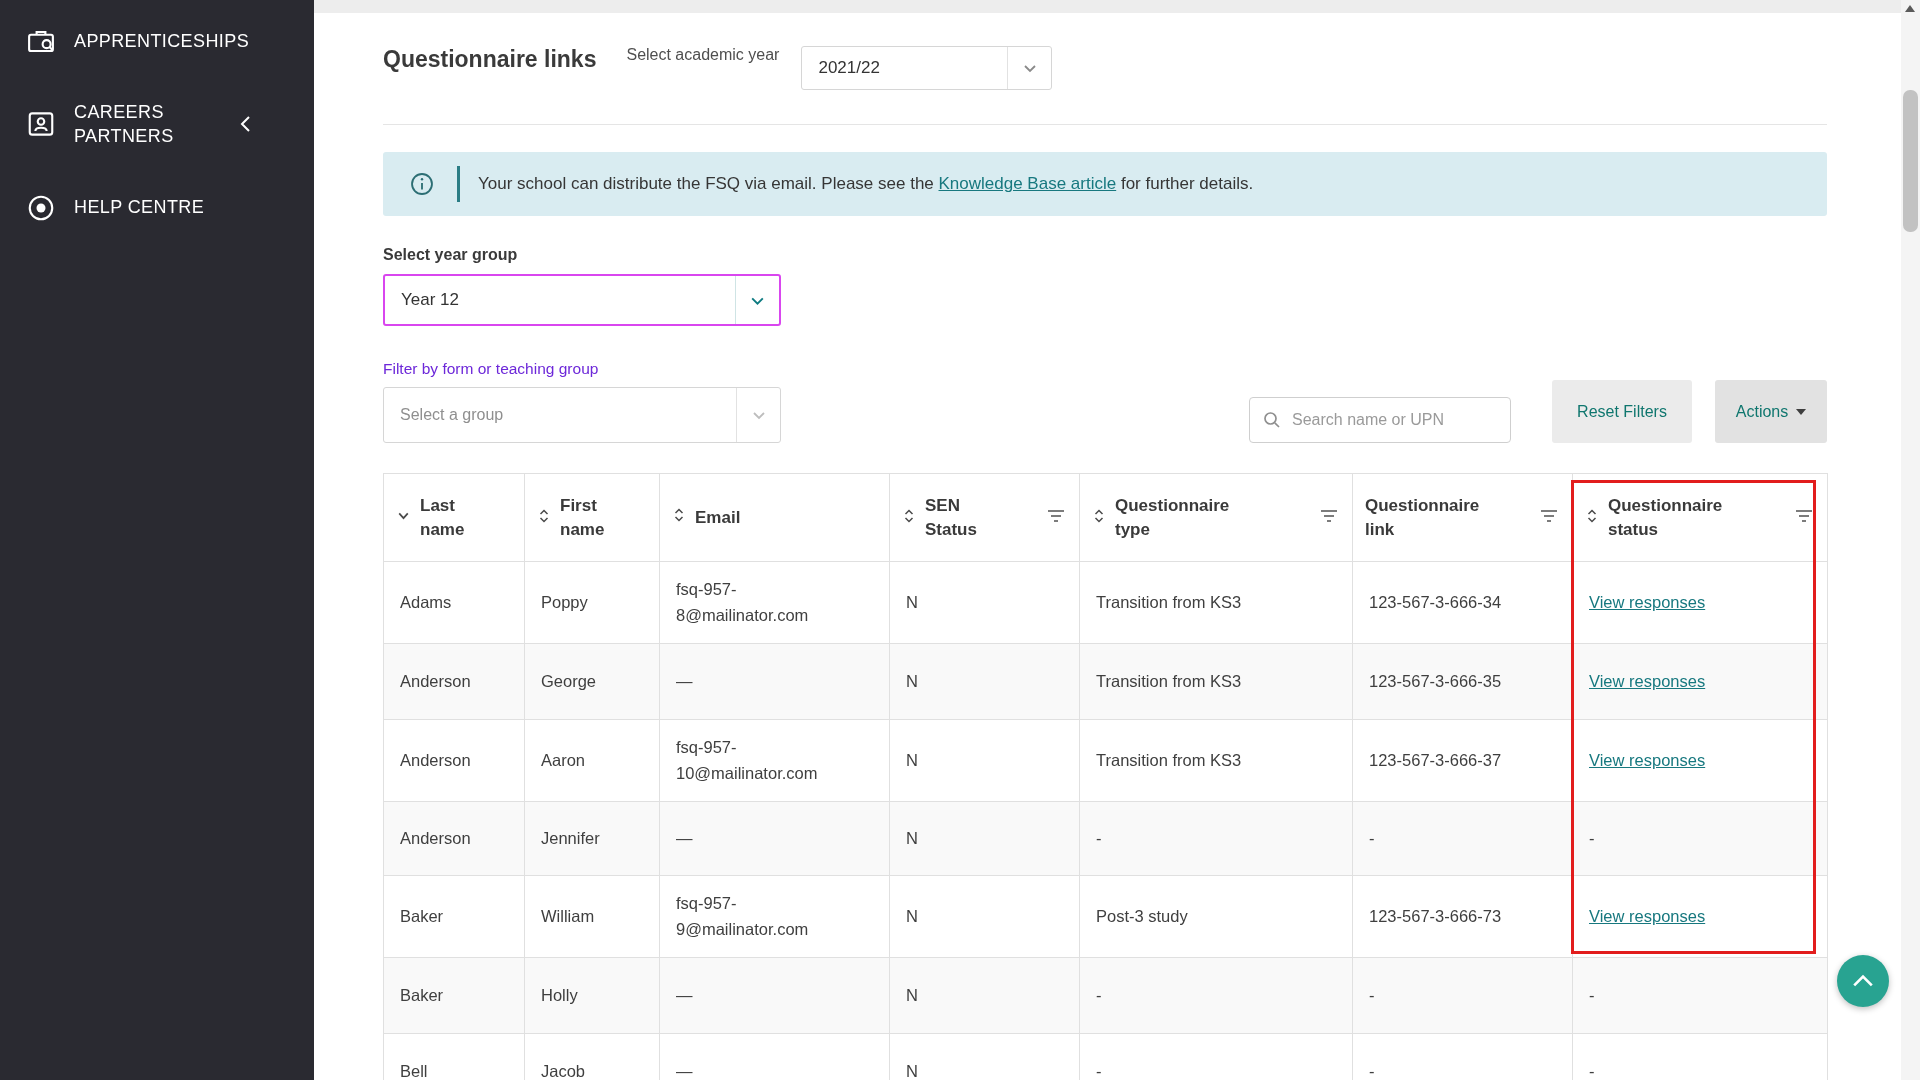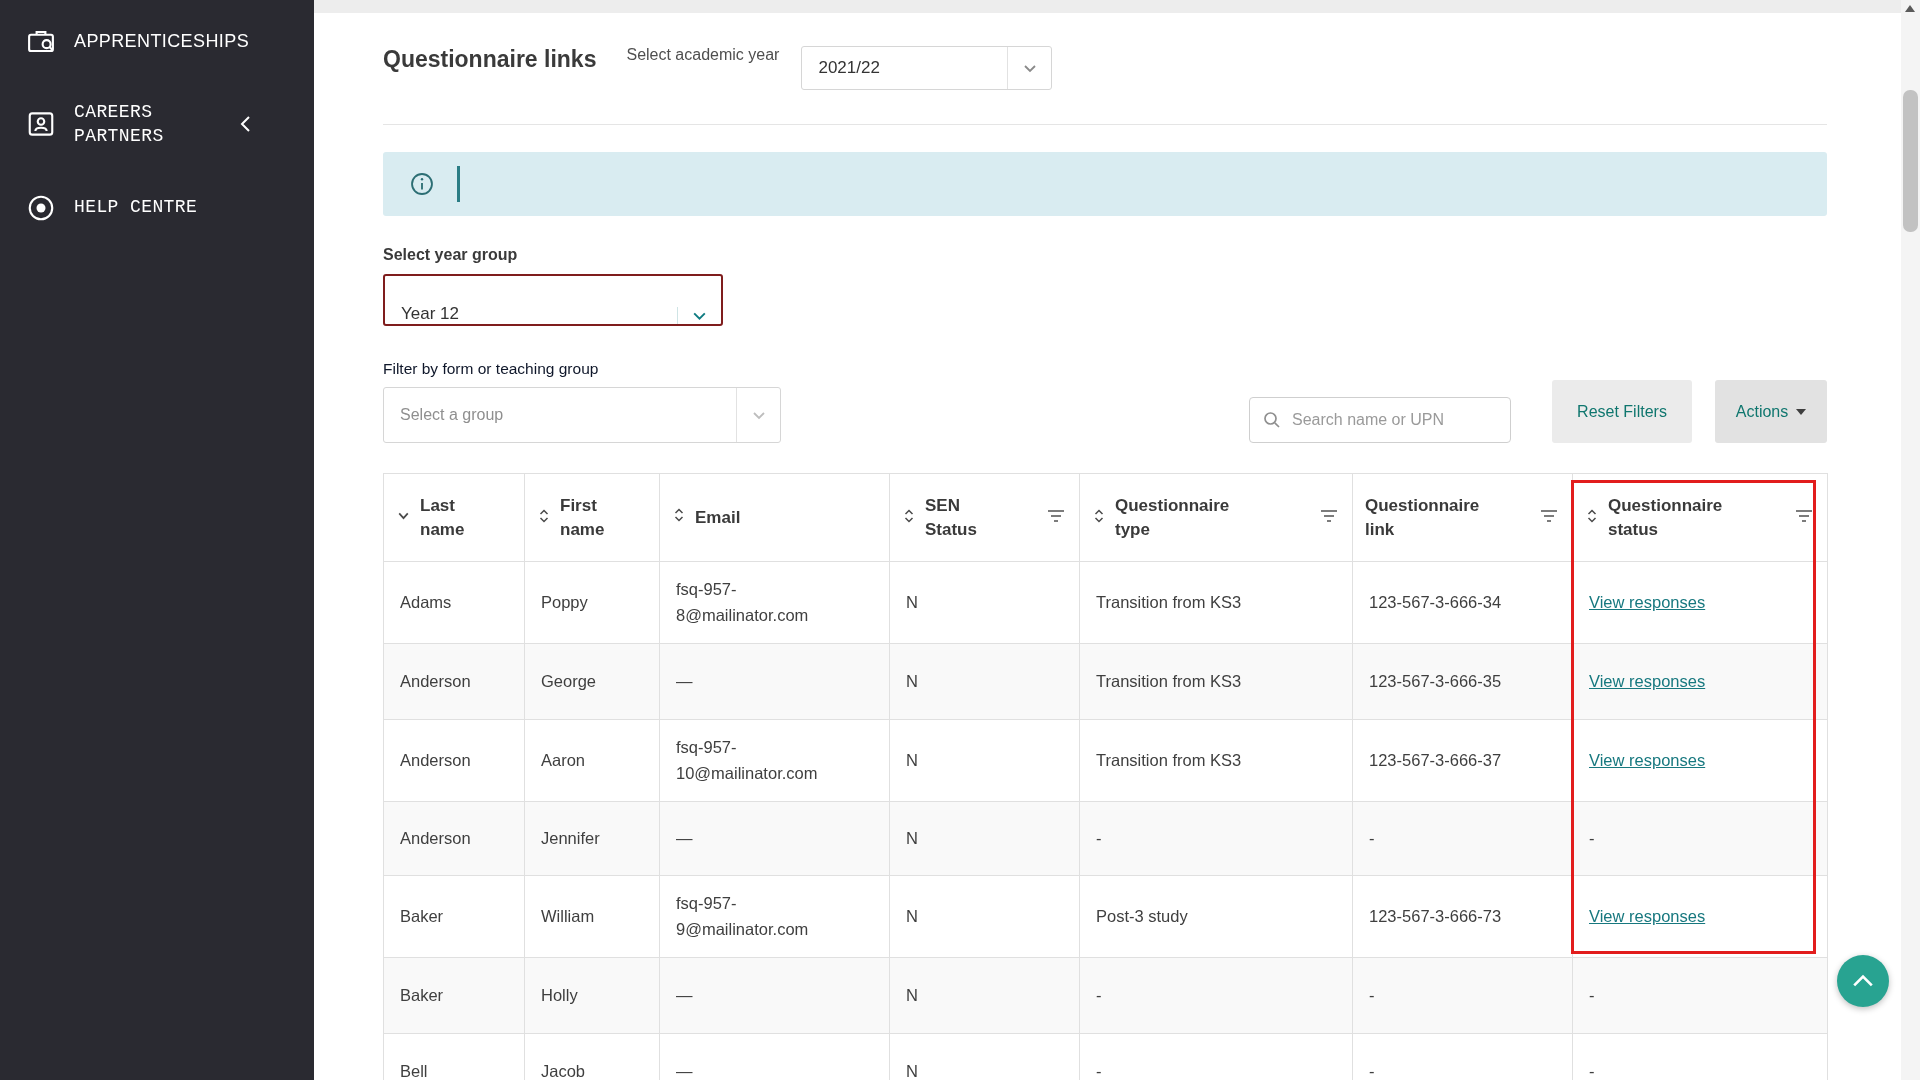--- a/index.html
+++ b/index.html
@@ -14,21 +14,21 @@
   
   .sidebar {
     position: absolute; left: 0; top: 0; width: 314px; height: 1080px;
     background: #2a2a31; color: #ffffff;
     padding-top: 10px;
   }
   .side-item {
     display: flex; align-items: center; gap: 18px;
     padding: 16px 26px; cursor: pointer; position: relative;
   }
-  .side-item + .side-item { margin-top: 12px; font-family: Liberation Mono, monospace; }
+  .side-item + .side-item { margin-top: 12px; }
   .side-item .s-icon { width: 30px; height: 30px; flex: 0 0 30px; }
   .side-item .s-label {
     font-size: 18px; font-weight: 500; letter-spacing: 0.4px;
     line-height: 1.35; max-width: 150px;
   }
   .side-chevron { position: absolute; left: 238px; top: 50%; transform: translateY(-50%); width: 16px; height: 20px; }
 
   
   .main { position: absolute; left: 314px; top: 0; right: 0; bottom: 0; background: #ffffff; }
   .topstrip { height: 13px; background: #ededed; }
@@ -53,26 +53,26 @@
   .banner {
     margin-top: 27px; height: 64px; background: #d9ecf1; border-radius: 3px;
     display: flex; align-items: center; padding-left: 26px;
   }
   .banner .b-icon { width: 26px; height: 26px; }
   .banner .b-bar { width: 3px; height: 36px; background: #2b7d85; margin: 0 18px 0 22px; }
   .banner .b-text { font-size: 17px; color: #363636; }
   a.teal-link { color: #17787f; text-decoration: underline; cursor: pointer; }
 
   .yg-label { margin-top: 30px; font-size: 16px; font-weight: 700; color: #3a3a3a; }
-  .yg-select { margin-top: 10px; width: 340px; height: 52px; border: 2px solid #7f1d1d; align-items: flex-end; }
+  .yg-select { margin-top: 10px; width: 398px; height: 52px; border: 2px solid #d946ef; }
   .yg-select .sel-caret { border-left: 1px solid #cfe4e5; }
 
   .filter-row { display: flex; align-items: flex-end; margin-top: 34px; }
   .fg-col { display: flex; flex-direction: column; }
-  .fg-label { font-size: 15.5px; color: #0f172a; margin-bottom: 9px; }
+  .fg-label { font-size: 15.5px; color: #6d28d9; margin-bottom: 9px; }
   .group-select { width: 398px; height: 56px; }
   .group-select .sel-val { color: #8f8f8f; font-size: 16px; }
 
   .search-wrap { position: relative; margin-left: auto; }
   .search-input {
     width: 262px; height: 46px; border: 1px solid #cfcfcf; border-radius: 4px;
     padding: 0 14px 0 42px; font-size: 16px; color: #333;
     font-family: "Liberation Sans", sans-serif; outline: none;
   }
   .search-input::placeholder { color: #9a9a9a; }
@@ -185,20 +185,23 @@
 
     <div class="banner">
       <span class="b-icon">
         <svg viewBox="0 0 24 24" width="26" height="26" fill="none" stroke="#2c6e74" stroke-width="1.7">
           <circle cx="12" cy="12" r="9.2"></circle>
           <path d="M12 11 V17"></path>
           <circle cx="12" cy="7.6" r="1.1" fill="#2c6e74" stroke="none"></circle>
         </svg>
       </span>
       <span class="b-bar"></span>
+      <span class="b-text">
+        <span>Your school can distribute the FSQ via email. Please see the </span><a class="teal-link">Knowledge Base article</a><span> for further details.</span>
+      </span>
     </div>
 
     <div class="yg-label">Select year group</div>
     <div class="select-box yg-select">
       <span class="sel-val">Year 12</span>
       <span class="sel-caret">
         <svg viewBox="0 0 16 16" width="17" height="17" fill="none" stroke="#0e7b81" stroke-width="1.8">
             <path d="M3 6 L8 11 L13 6"></path>
           </svg>
       </span>

